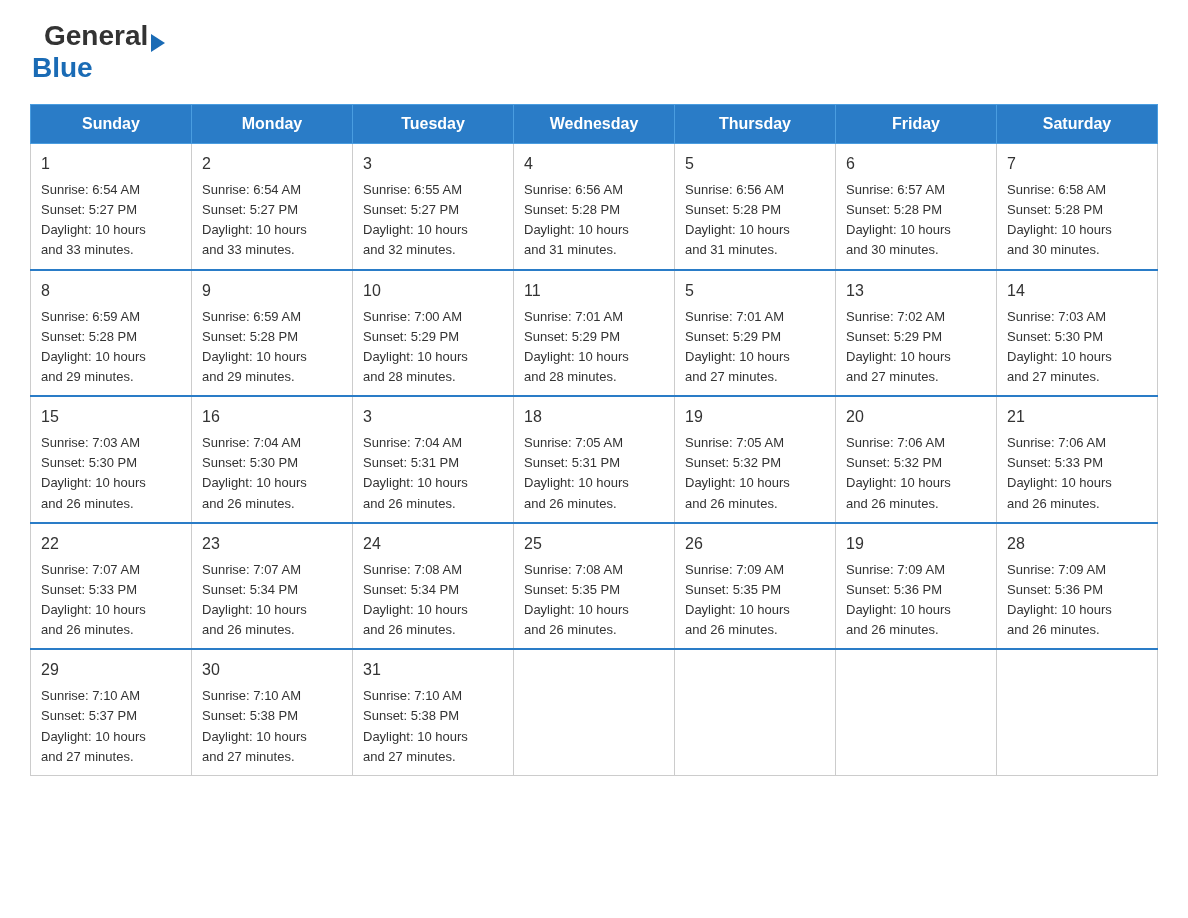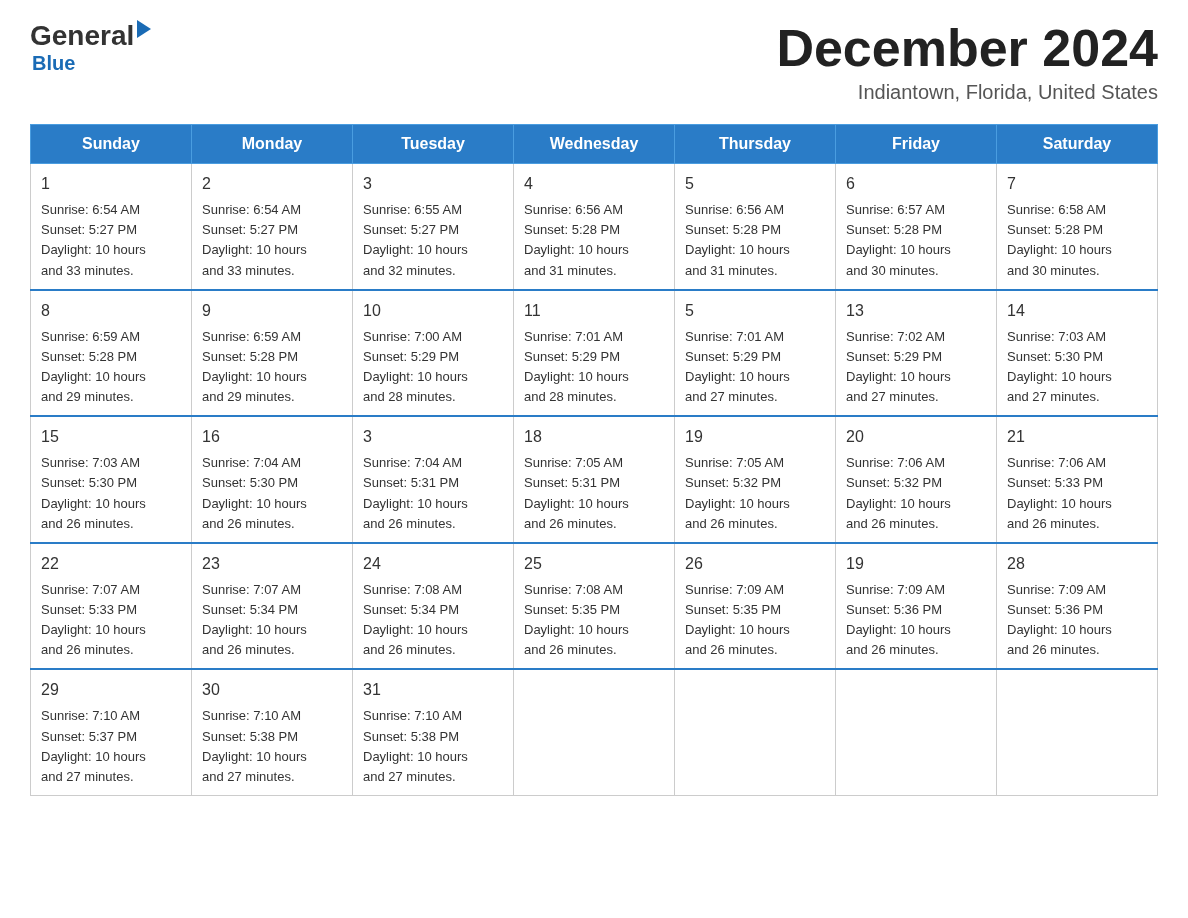--- a/index.html
+++ b/index.html
@@ -77,25 +77,26 @@
     
     .logo-svg {
       display: flex;
       flex-direction: column;
     }
     .logo-line1 {
       font-size: 28px;
       font-weight: bold;
       color: #333;
       display: flex;
-      align-items: flex-start;
+      align-items: flex-end;
+      margin-left: 14px;
     }
     .logo-line2 {
       color: #1a6bb5;
-      font-size: 20px;
+      font-size: 28px;
       font-weight: bold;
       margin-left: 2px;
     }
     .triangle-right {
       width: 0;
       height: 0;
       border-top: 9px solid transparent;
       border-bottom: 9px solid transparent;
       border-left: 14px solid #1a6bb5;
       display: inline-block;
@@ -106,24 +107,20 @@
 </head>
 <body>
 
 <div class="header">
   <div class="logo-svg">
     <div class="logo-line1">
       <span style="color:#333;font-size:28px;font-weight:bold;">General</span>
       <span class="triangle-right"></span>
     </div>
     <div class="logo-line2">Blue</div>
-  </div>
-  <div class="title-section">
-    <div class="month-title">December 2024</div>
-    <div class="location">Indiantown, Florida, United States</div>
   </div>
 </div>
 
 <table class="calendar">
   <thead>
     <tr>
       <th>Sunday</th>
       <th>Monday</th>
       <th>Tuesday</th>
       <th>Wednesday</th>

